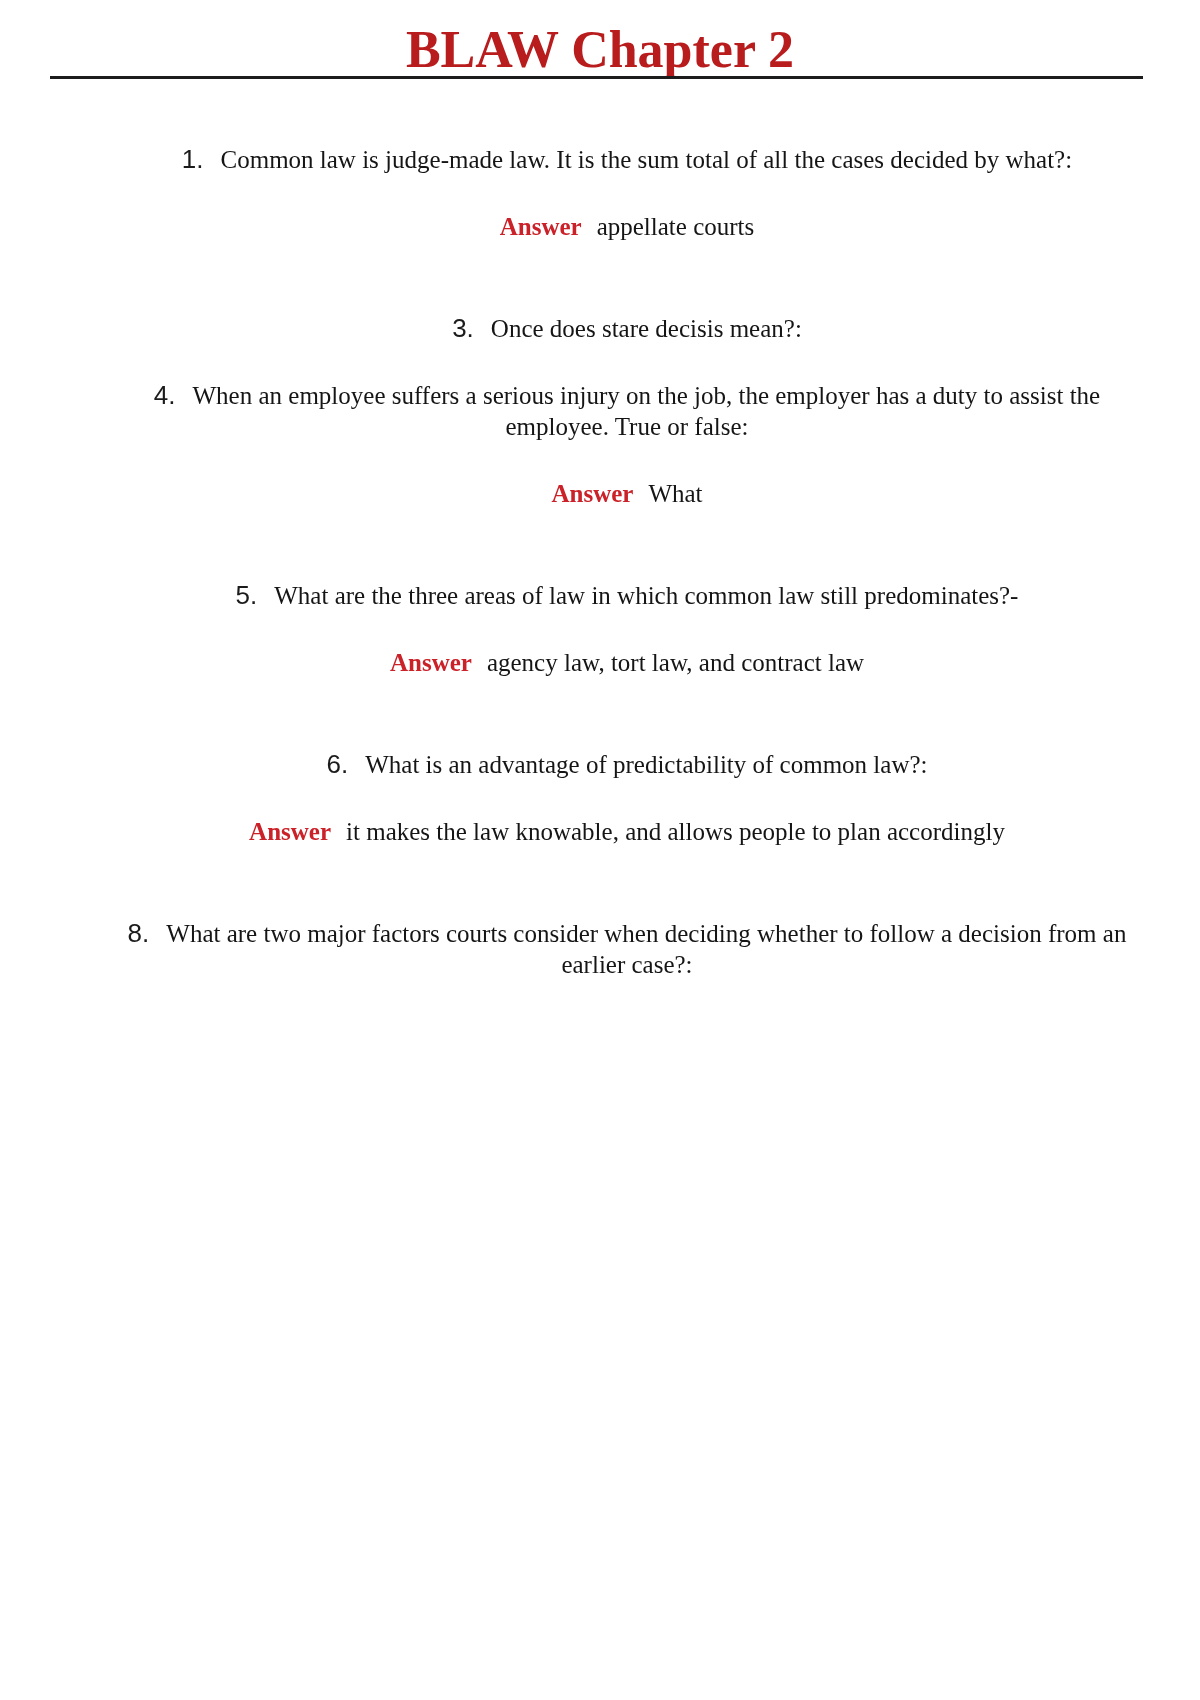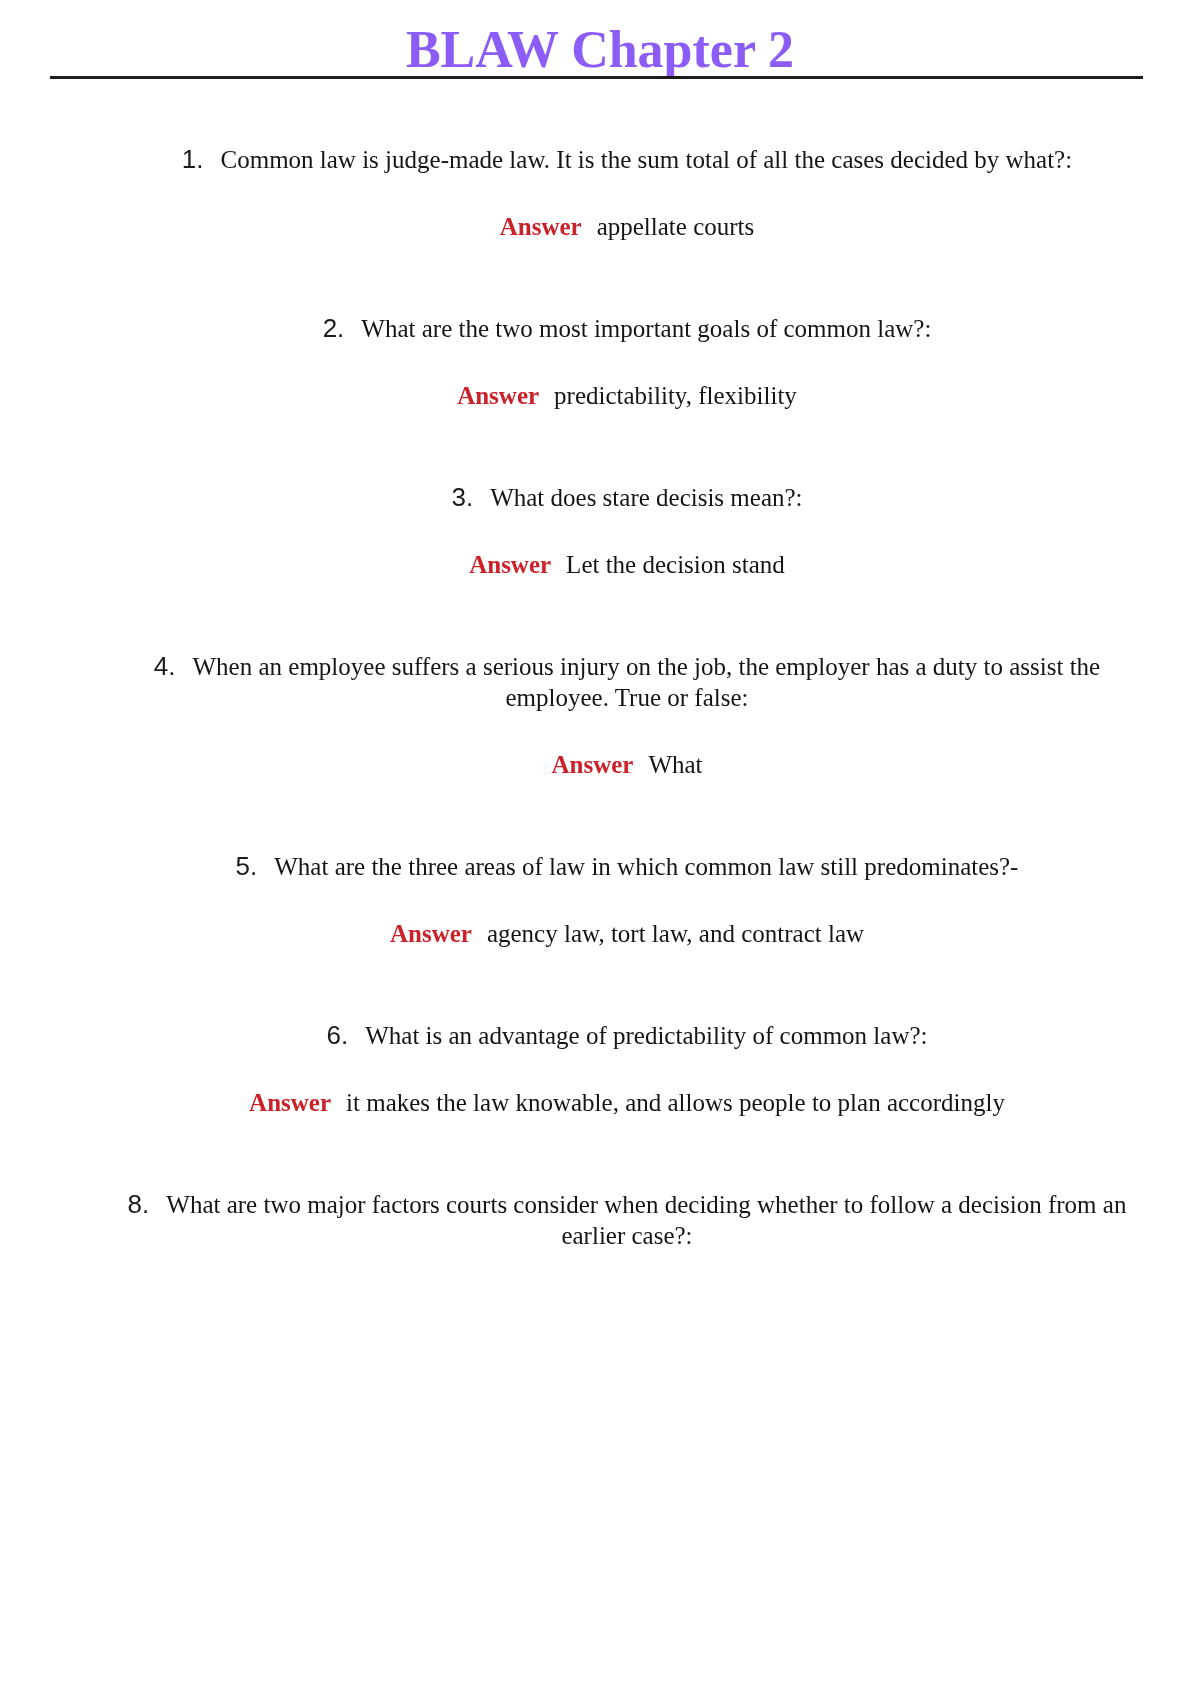--- a/index.html
+++ b/index.html
@@ -67,46 +67,35 @@
   }
   .atext {
     color: #151515;
   }
 </style>
 </head>
 <body>
 
 <div class="page">
   <div class="rule rule-top" style="background: rgb(28, 28, 28);"></div>
-  <h1 class="title" style="color: #8b5cf6; margin-top: 20px;">BLAW Chapter 2</h1>
+  <h1 class="title" style="color: #b91c1c; margin-top: 20px;">BLAW Chapter 2</h1>
   <main class="content">
   <section class="qa">
     <p class="question">
       <span class="qnum">1.</span><span class="qtext">Common law is judge-made law. It is the sum total of all the cases decided by what?:</span>
     </p>
     <p class="answer">
       <span class="alabel" style="color: rgb(203, 33, 40);">Answer</span><span class="atext">appellate courts</span>
     </p>
   </section>
 
-  <section class="qa">
-    <p class="question">
-      <span class="qnum">2.</span><span class="qtext">What are the two most important goals of common law?:</span>
-    </p>
-    <p class="answer">
-      <span class="alabel" style="color: rgb(203, 33, 40);">Answer</span><span class="atext">predictability, flexibility</span>
-    </p>
-  </section>
 
   <section class="qa">
     <p class="question">
-      <span class="qnum">3.</span><span class="qtext">What does stare decisis mean?:</span>
-    </p>
-    <p class="answer">
-      <span class="alabel" style="color: rgb(203, 33, 40);">Answer</span><span class="atext">Let the decision stand</span>
+      <span class="qnum">3.</span><span class="qtext">Once does stare decisis mean?:</span>
     </p>
   </section>
 
   <section class="qa">
     <p class="question">
       <span class="qnum">4.</span><span class="qtext">When an employee suffers a serious injury on the job, the employer has a duty to assist the employee. True or false:</span>
     </p>
     <p class="answer">
       <span class="alabel" style="color: rgb(203, 33, 40);">Answer</span><span class="atext">What</span>
     </p>

